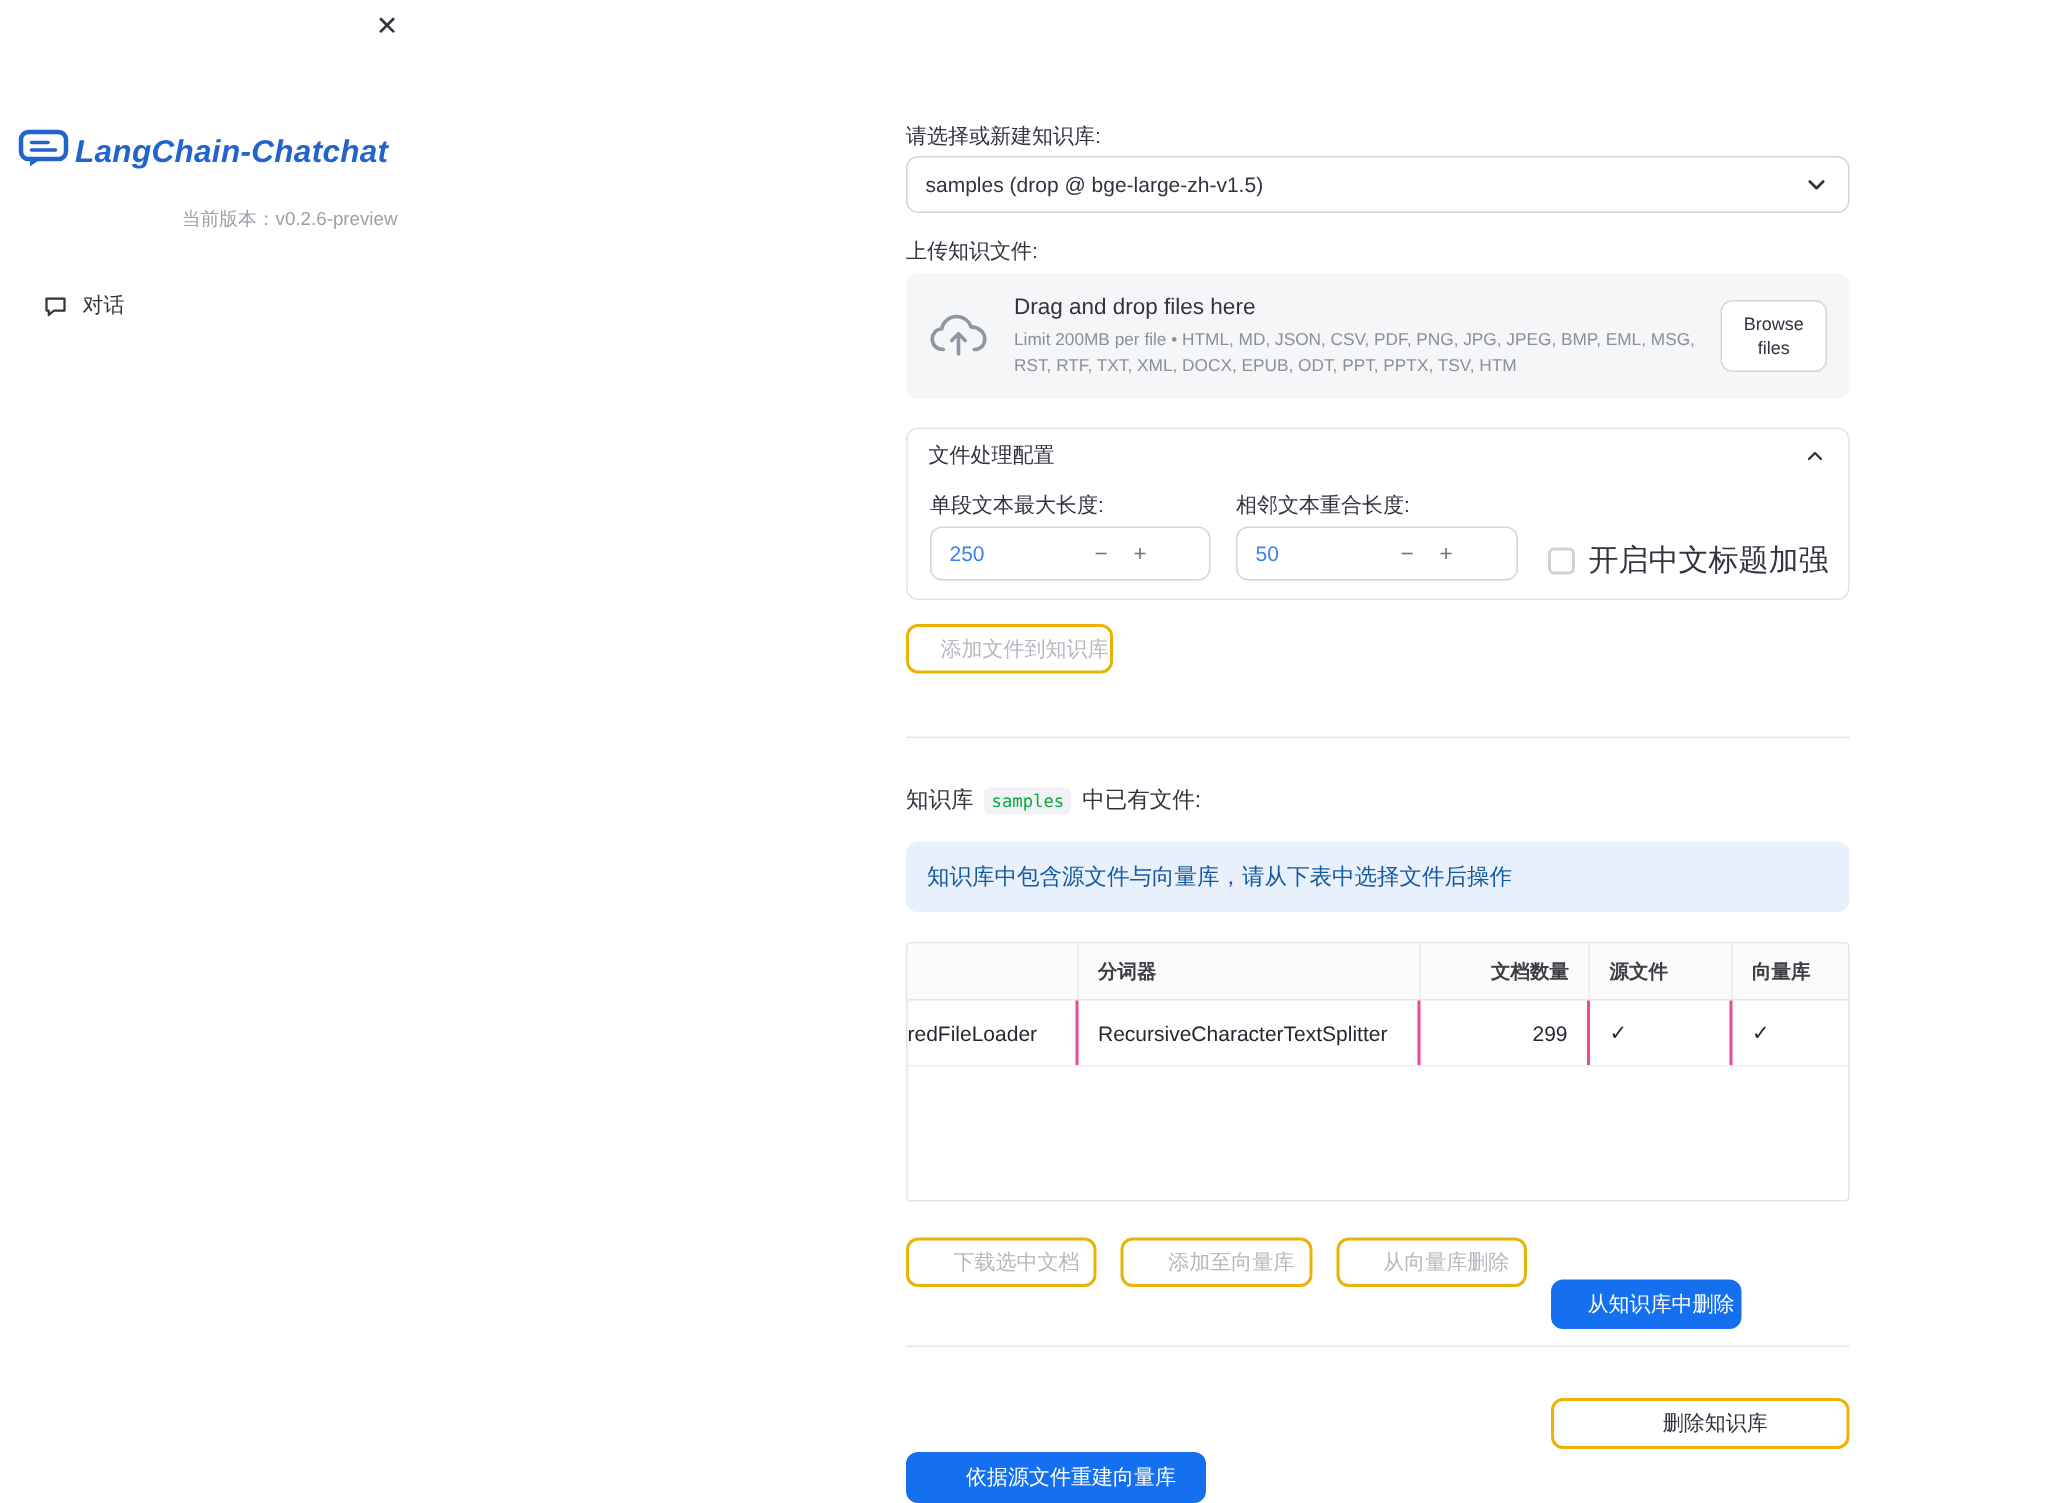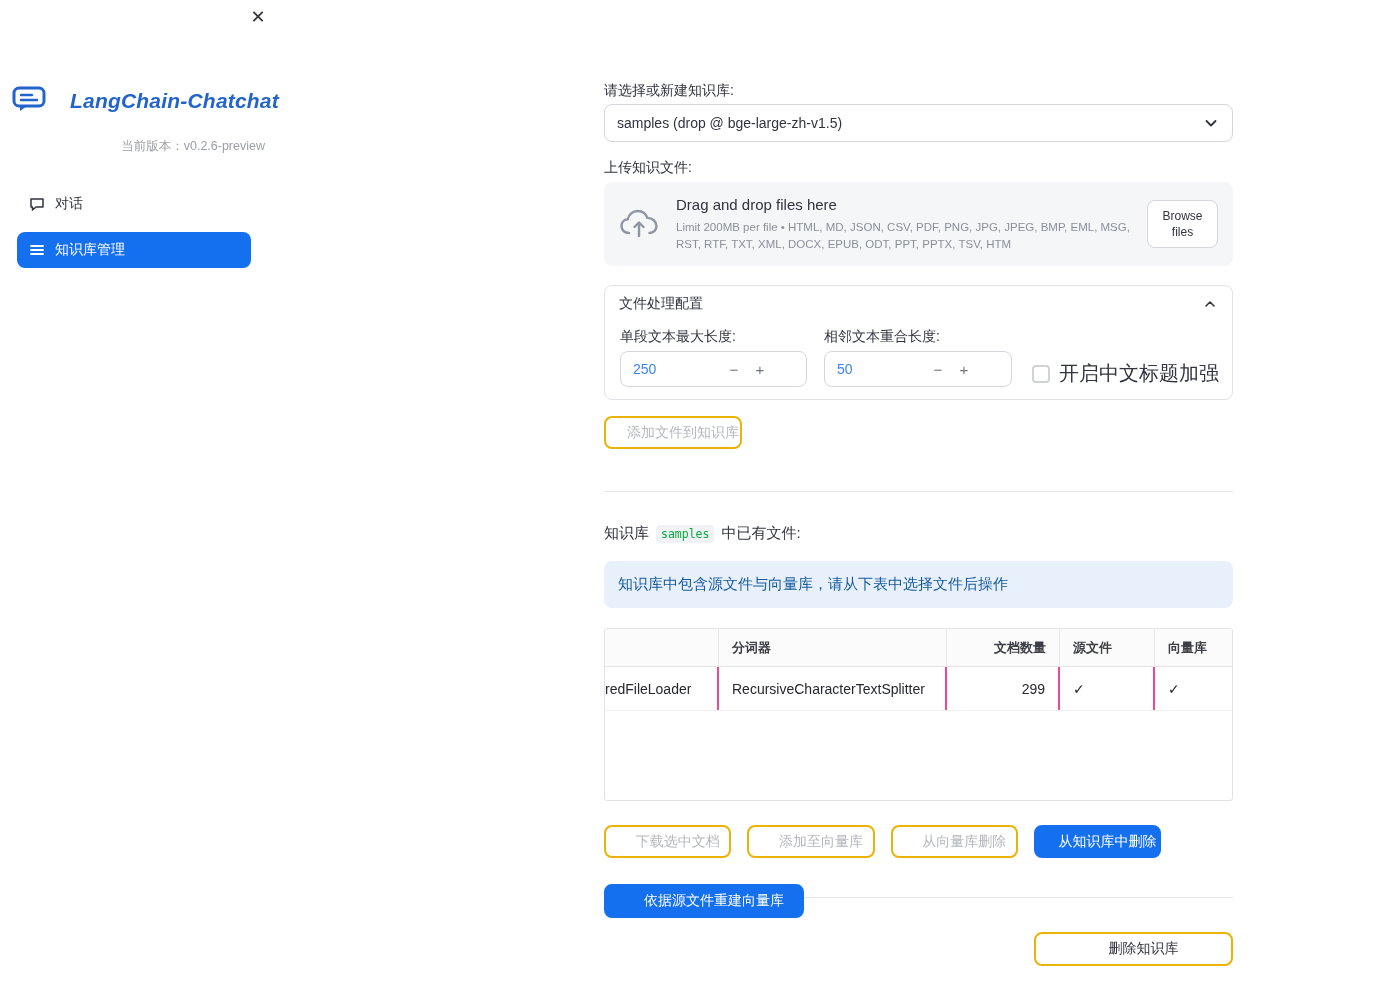--- a/index.html
+++ b/index.html
@@ -4,21 +4,21 @@
 <style>
   * { margin:0; padding:0; box-sizing:border-box; }
   html,body { width:1380px; height:1002px; background:#ffffff;
     font-family:"Liberation Sans","DejaVu Sans",sans-serif; color:#31333f; }
   .stage { position:relative; width:1380px; height:1002px; overflow:hidden; background:#fff; }
 
   
   .sidebar { position:absolute; left:0; top:0; width:280px; height:1002px; background:#ffffff; }
   .close-btn { position:absolute; left:246px; top:5px; width:24px; height:24px; font-size:18px;
     display:flex; align-items:center; justify-content:center; color:#31333f; cursor:pointer; }
-  .logo-row { position:absolute; left:12px; top:86px; display:flex; align-items:center; gap:24px; }
+  .logo-row { position:absolute; left:12px; top:86px; display:flex; align-items:center; gap:4px; }
   .logo-text { font-size:21px; font-weight:bold; font-style:italic; color:#2264cc; letter-spacing:0.2px; }
   .version { position:absolute; right:15px; top:138px; font-size:12.5px; color:#9ba1a9; }
   .menu { position:absolute; left:17px; top:186px; width:234px; display:flex; flex-direction:column; gap:10px; }
   .menu-item { height:36px; display:flex; align-items:center; gap:10px; padding:0 12px;
     border-radius:8px; font-size:14px; color:#31333f; cursor:pointer; }
   .menu-item.selected { background:var(--primary,#1570ef); color:#ffffff; }
   .menu-item .mi { width:16px; height:16px; display:flex; align-items:center; }
 
   
   .main-col { position:absolute; left:604px; top:0; width:630px; height:1002px; }
@@ -50,21 +50,21 @@
   .num-input input { border:none; outline:none; background:transparent; width:100px; padding:0 12px;
     font-size:14px; color:#3b82f6; font-family:inherit; }
   .step-btn { width:26px; height:100%; display:flex; align-items:center; justify-content:center;
     font-size:15px; color:#6f7480; cursor:pointer; background:transparent; border:none; }
   .chk-row { position:absolute; left:427px; top:74px; display:flex; align-items:center; gap:9px; cursor:pointer; }
   .chk-box { width:18px; height:18px; border:2px solid #cfd3d9; border-radius:4px; background:#fff; }
   .chk-label { font-size:20px; color:#31333f; }
 
   .btn { display:flex; align-items:center; justify-content:center; border:2px solid #eab308;
     border-radius:8px; background:#fff; font-size:14px; color:#31333f; cursor:pointer;padding-left:20px; }
-  .btn.primary { background:var(--primary,#1570ef); border-color:var(--primary,#1570ef); color:#fff; }
+  .btn.primary { background:var(--primary,#1570ef); border-color:var(--primary,#1570ef); color:#fff;margin-top:28px; }
   .btn.disabled { color:#b4b8bf; cursor:default; }
 
   .add-btn { position:absolute; left:0; top:416px; width:138px; height:33px; }
 
   .hr { position:absolute; left:0; width:629px; height:1px; background:#e5e6e9; }
 
   .kb-line { position:absolute; left:0; top:524px; display:flex; align-items:center; gap:7px;
     font-size:15px; color:#31333f; }
   .inline-code { font-family:"DejaVu Sans Mono","Liberation Mono",monospace; font-size:11.5px;
     color:var(--code_green,#09ab3b); background:#f0f2f6; padding:2px 5px; border-radius:4px; }
@@ -83,21 +83,21 @@
   .gb-row { height:44px; border-bottom:1px solid #f0f0f3; }
   .gb-cell { display:flex; align-items:center; padding:0 13px; font-size:14px; color:#262730;
     border-right:2px solid #ec4899; overflow:hidden; white-space:nowrap; }
   .gb-cell:last-child { border-right:none; }
   .gb-cell.clip { padding-left:0; }
   .num-col { justify-content:flex-end; }
 
   .btn-row { position:absolute; left:0; top:825px; width:557px; height:33px; display:flex; gap:16px; }
   .btn-row .btn { flex:1; height:33px; }
 
-  .rebuild-btn { position:absolute; left:0; top:884px; width:200px; height:34px; }
+  .rebuild-btn { position:absolute; left:0; top:940px; width:200px; height:34px; }
   .delete-kb-btn { position:absolute; left:430px; top:932px; width:199px; height:34px; }
 </style>
 </head>
 <body>
 
 <div class="stage">
 
   <div class="sidebar">
     <div class="close-btn">✕</div>
 
@@ -116,30 +116,20 @@
     <div class="version">当前版本：v0.2.6-preview</div>
 
     <div class="menu">
       <div class="menu-item">
         <span class="mi">
           <svg width="16" height="16" viewBox="0 0 16 16" fill="none">
             <path d="M2 3 h12 v8 h-7 l-3.5 3 v-3 H2 z" stroke="#31333f" stroke-width="1.5" stroke-linejoin="round"></path>
           </svg>
         </span>
         <span>对话</span>
-      </div>
-      <div class="menu-item selected">
-        <span class="mi">
-          <svg width="16" height="16" viewBox="0 0 16 16" fill="none">
-            <line x1="2" y1="4" x2="14" y2="4" stroke="#ffffff" stroke-width="1.8" stroke-linecap="round"></line>
-            <line x1="2" y1="8" x2="14" y2="8" stroke="#ffffff" stroke-width="1.8" stroke-linecap="round"></line>
-            <line x1="2" y1="12" x2="14" y2="12" stroke="#ffffff" stroke-width="1.8" stroke-linecap="round"></line>
-          </svg>
-        </span>
-        <span>知识库管理</span>
       </div>
     </div>
   </div>
 
   <div class="main-col">
 
     <div class="field-label" style="top:82px;">请选择或新建知识库:</div>
 
     <div class="selectbox">
       <span>samples (drop @ bge-large-zh-v1.5)</span>

